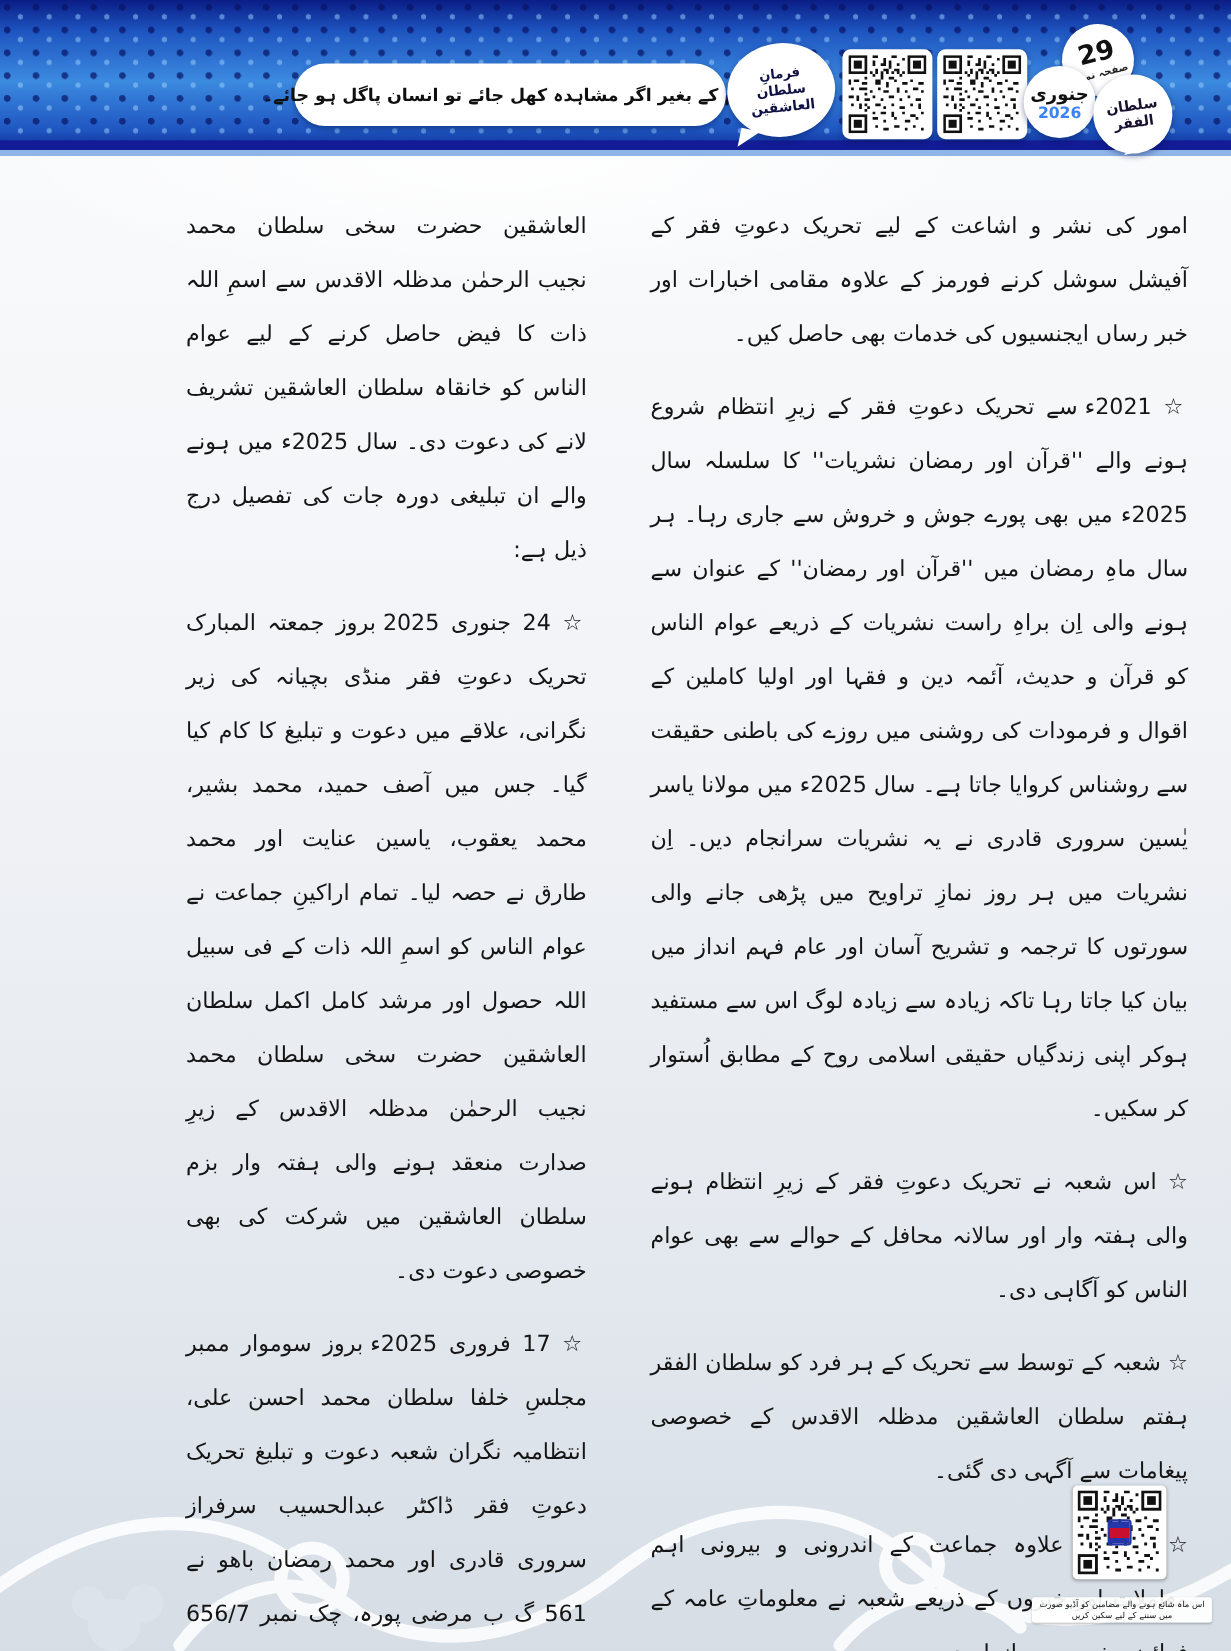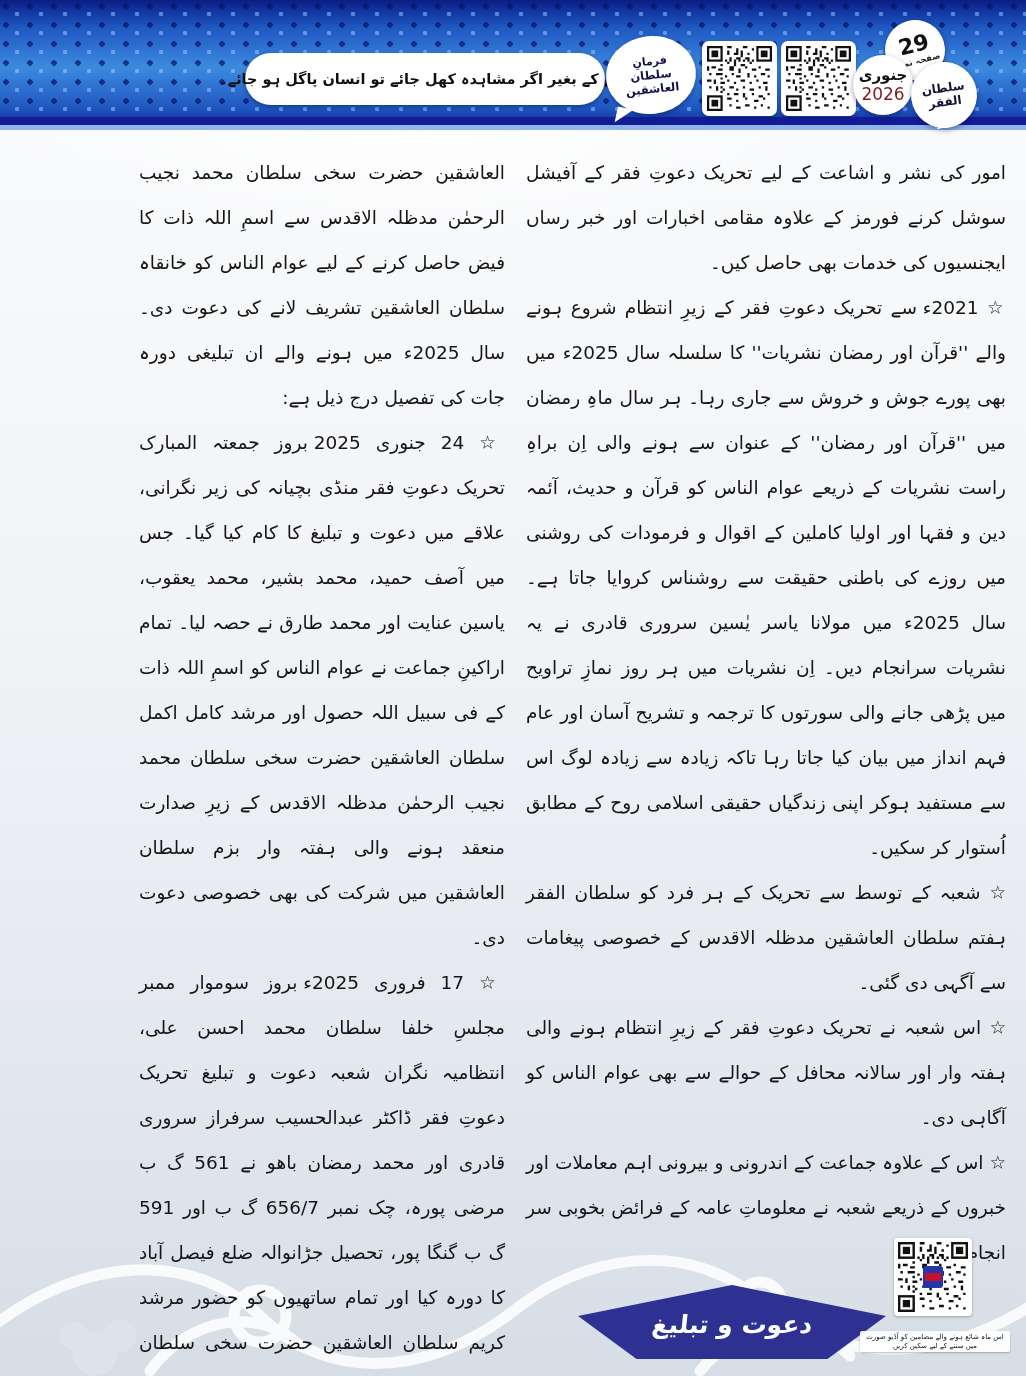--- a/index.html
+++ b/index.html
@@ -37,39 +37,39 @@
   }
   .bubble .tail{
     position:absolute;width:0;height:0;border-style:solid;
   }
   .b-farman{top:36px;left:606px;width:90px;height:78px;transform:rotate(-6deg);}
   .b-farman .tail{bottom:-7px;left:6px;border-width:16px 16px 0 0;border-color:#fff transparent transparent transparent;transform:rotate(18deg);}
   .b-farman .l1{font-size:11px;font-weight:bold;}
   .b-farman .l2{font-size:11.5px;font-weight:bold;}
   .b-date{top:55px;left:853px;width:60px;height:60px;}
   .b-date .l1{font-size:15px;font-weight:bold;color:#111;}
-  .b-date .l2{font-size:17px;font-weight:normal;color:#7f1d1d;font-family:"DejaVu Sans",sans-serif;}
+  .b-date .l2{font-size:13px;font-weight:bold;color:#3b82f6;font-family:"DejaVu Sans",sans-serif;}
   .b-page{top:20px;left:885px;width:60px;height:60px;transform:rotate(-14deg);}
   .b-page .num{font-size:22px;font-weight:bold;color:#111;line-height:22px;}
   .b-page .lbl{font-size:8.5px;font-weight:bold;color:#222;}
   .b-logo{top:62px;left:911px;width:66px;height:66px;transform:rotate(-8deg);}
   .b-logo .tail{bottom:-6px;left:24px;border-width:14px 14px 0 0;border-color:#fff transparent transparent transparent;transform:rotate(40deg);}
   .b-logo .txt{font-size:12px;font-weight:bold;color:#1a1030;}
   .qr-tile{
     position:absolute;top:41px;width:75px;height:75px;background:#fff;border-radius:7px;
     padding:5px;z-index:3;box-shadow:0 2px 4px rgba(0,20,80,.4);
   }
   .qr-tile svg{width:100%;height:100%;display:block;}
   .qr1{left:702px;} .qr2{left:781px;}
   
   .col{
     position:absolute;top:150px;direction:rtl;text-align:justify;
     font-size:18.5px;line-height:45px;color:#151515;z-index:2;
   }
-  .col p{margin:0;}
+  .col p{margin:16px;}
   .col-left{right:521px;width:366px;}   
   .col-right{right:20px;width:480px;}   
   
   .banner{
     width:308px;height:74px;margin:10px 120px 12px 0;position:relative;
     background:#2e3192;
     clip-path:polygon(50% 0%,100% 42%,81% 100%,19% 100%,0% 42%);
     display:flex;align-items:center;justify-content:center;
   }
   .banner span{
@@ -178,22 +178,22 @@
   <section class="col col-left">
     <p>العاشقین حضرت سخی سلطان محمد نجیب الرحمٰن مدظلہ الاقدس سے اسمِ اللہ ذات کا فیض حاصل کرنے کے لیے عوام الناس کو خانقاہ سلطان العاشقین تشریف لانے کی دعوت دی۔ سال 2025ء میں ہونے والے ان تبلیغی دورہ جات کی تفصیل درج ذیل ہے:</p>
     <p>☆  24 جنوری 2025 بروز جمعتہ المبارک تحریک دعوتِ فقر منڈی بچیانہ کی زیر نگرانی، علاقے میں دعوت و تبلیغ کا کام کیا گیا۔ جس میں آصف حمید، محمد بشیر، محمد یعقوب، یاسین عنایت اور محمد طارق نے حصہ لیا۔ تمام اراکینِ جماعت نے عوام الناس کو اسمِ اللہ ذات کے فی سبیل اللہ حصول اور مرشد کامل اکمل سلطان العاشقین حضرت سخی سلطان محمد نجیب الرحمٰن مدظلہ الاقدس کے زیرِ صدارت منعقد ہونے والی ہفتہ وار بزم سلطان العاشقین میں شرکت کی بھی خصوصی دعوت دی۔</p>
     <p>☆  17 فروری 2025ء بروز سوموار ممبر مجلسِ خلفا سلطان محمد احسن علی، انتظامیہ نگران شعبہ دعوت و تبلیغ تحریک دعوتِ فقر ڈاکٹر عبدالحسیب سرفراز سروری قادری اور محمد رمضان باھو نے 561 گ ب مرضی پورہ، چک نمبر 656/7 گ ب اور 591 گ ب گنگا پور، تحصیل جڑانوالہ ضلع فیصل آباد کا دورہ کیا اور تمام ساتھیوں کو حضور مرشد کریم سلطان العاشقین حضرت سخی سلطان محمد نجیب الرحمٰن مدظلہ الاقدس کا خصوصی سلام پہنچایا۔</p>
 
   </section>
 
   <section class="col col-right">
     <p>امور کی نشر و اشاعت کے لیے تحریک دعوتِ فقر کے آفیشل سوشل کرنے فورمز کے علاوہ مقامی اخبارات اور خبر رساں ایجنسیوں کی خدمات بھی حاصل کیں۔</p>
     <p>☆  2021ء سے تحریک دعوتِ فقر کے زیرِ انتظام شروع ہونے والے ''قرآن اور رمضان نشریات'' کا سلسلہ سال 2025ء میں بھی پورے جوش و خروش سے جاری رہا۔ ہر سال ماہِ رمضان میں ''قرآن اور رمضان'' کے عنوان سے ہونے والی اِن براہِ راست نشریات کے ذریعے عوام الناس کو قرآن و حدیث، آئمہ دین و فقہا اور اولیا کاملین کے اقوال و فرمودات کی روشنی میں روزے کی باطنی حقیقت سے روشناس کروایا جاتا ہے۔ سال 2025ء میں مولانا یاسر یٰسین سروری قادری نے یہ نشریات سرانجام دیں۔ اِن نشریات میں ہر روز نمازِ تراویح میں پڑھی جانے والی سورتوں کا ترجمہ و تشریح آسان اور عام فہم انداز میں بیان کیا جاتا رہا تاکہ زیادہ سے زیادہ لوگ اس سے مستفید ہوکر اپنی زندگیاں حقیقی اسلامی روح کے مطابق اُستوار کر سکیں۔</p>
+    <p>☆  اس شعبہ نے تحریک دعوتِ فقر کے زیرِ انتظام ہونے والی ہفتہ وار اور سالانہ محافل کے حوالے سے بھی عوام الناس کو آگاہی دی۔</p>
     <p>☆  شعبہ کے توسط سے تحریک کے ہر فرد کو سلطان الفقر ہفتم سلطان العاشقین مدظلہ الاقدس کے خصوصی پیغامات سے آگہی دی گئی۔</p>
-    <p>☆  اس شعبہ نے تحریک دعوتِ فقر کے زیرِ انتظام ہونے والی ہفتہ وار اور سالانہ محافل کے حوالے سے بھی عوام الناس کو آگاہی دی۔</p>
     <p>☆  اس کے علاوہ جماعت کے اندرونی و بیرونی اہم معاملات اور خبروں کے ذریعے شعبہ نے معلوماتِ عامہ کے فرائض بخوبی سر انجام دیے۔</p>
 
     <div class="banner">
       <span>دعوت و تبلیغ</span>
     </div>
 
     <p>تحریک دعوتِ فقر کے شعبہ دعوت و تبلیغ نے ملک کے مختلف شہروں اور دیہاتوں میں تبلیغی سرگرمیاں انجام دیں اور مرشد کامل اکمل سلطان</p>
   </section>
 
   <div class="corner-qr">

